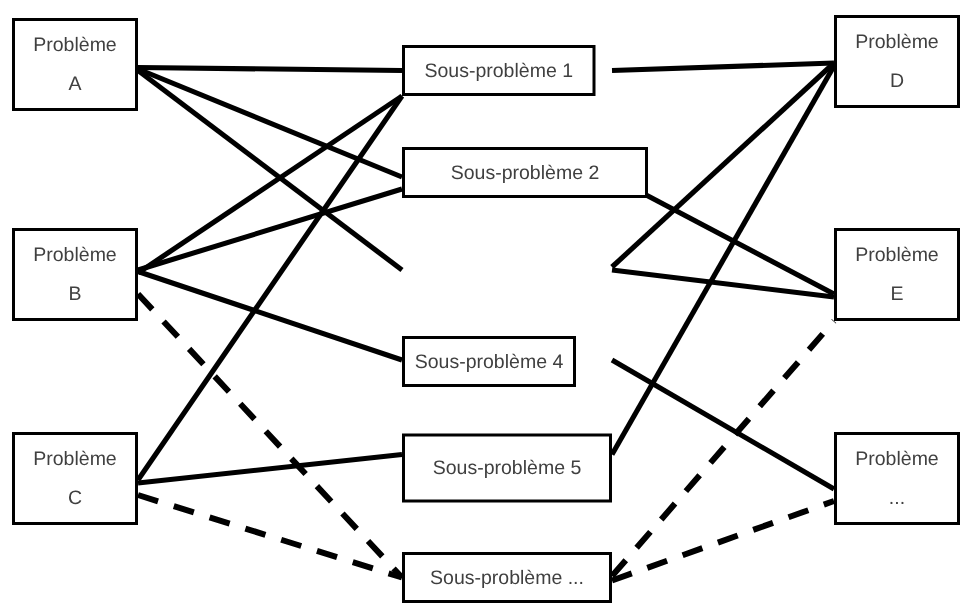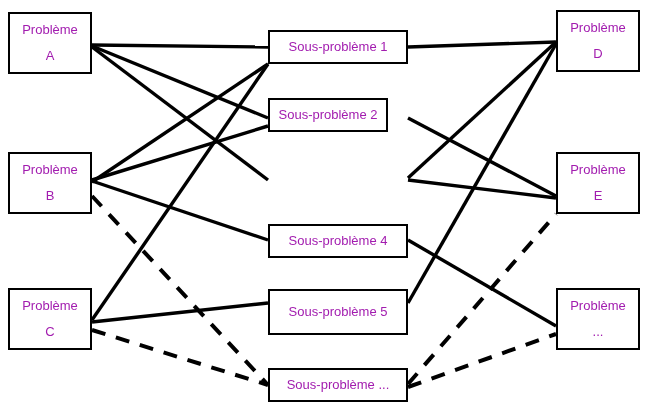--- a/index.html
+++ b/index.html
@@ -13,21 +13,21 @@
   #edges{position:absolute;left:0;top:0;width:648px;height:409px;}
   .node{
     position:absolute;
     box-sizing:border-box;
     border:2px solid #000000;
     background:#ffffff;
     display:flex;
     flex-direction:column;
     align-items:center;
     justify-content:center;
-    color:#a21caf;
+    color:#404040;
     line-height:1.25;
   }
   .node.problem{
     font-size:13px;
   }
   .node.problem .l2{margin-top:9px;}
   .node.sub{
     font-size:13px;
     justify-content:center;
   }
@@ -77,27 +77,27 @@
   </div>
   <div class="node problem" style="left: 556px; top: 152px; width: 84px; height: 62px;">
     <span class="l1">Problème</span>
     <span class="l2">E</span>
   </div>
   <div class="node problem" style="left: 556px; top: 288px; width: 84px; height: 62px;">
     <span class="l1">Problème</span>
     <span class="l2">...</span>
   </div>
 
-  <div class="node sub" style="left: 268px; top: 30px; width: 140px; height: 34px;">
+  <div class="node sub" style="left: 268px; top: 30px; width: 129px; height: 34px;">
     <span>Sous-problème 1</span>
   </div>
-  <div class="node sub" style="left: 268px; top: 98px; width: 120px; height: 34px;">
+  <div class="node sub" style="left: 268px; top: 98px; width: 164px; height: 34px;">
     <span>Sous-problème 2</span>
   </div>
-  <div class="node sub" style="left: 268px; top: 224px; width: 140px; height: 34px;">
+  <div class="node sub" style="left: 268px; top: 224px; width: 116px; height: 34px;">
     <span>Sous-problème 4</span>
   </div>
   <div class="node sub" style="left: 268px; top: 289px; width: 140px; height: 46px;">
     <span>Sous-problème 5</span>
   </div>
   <div class="node sub" style="left: 268px; top: 368px; width: 140px; height: 34px;">
     <span>Sous-problème ...</span>
   </div>
 
 </div>

